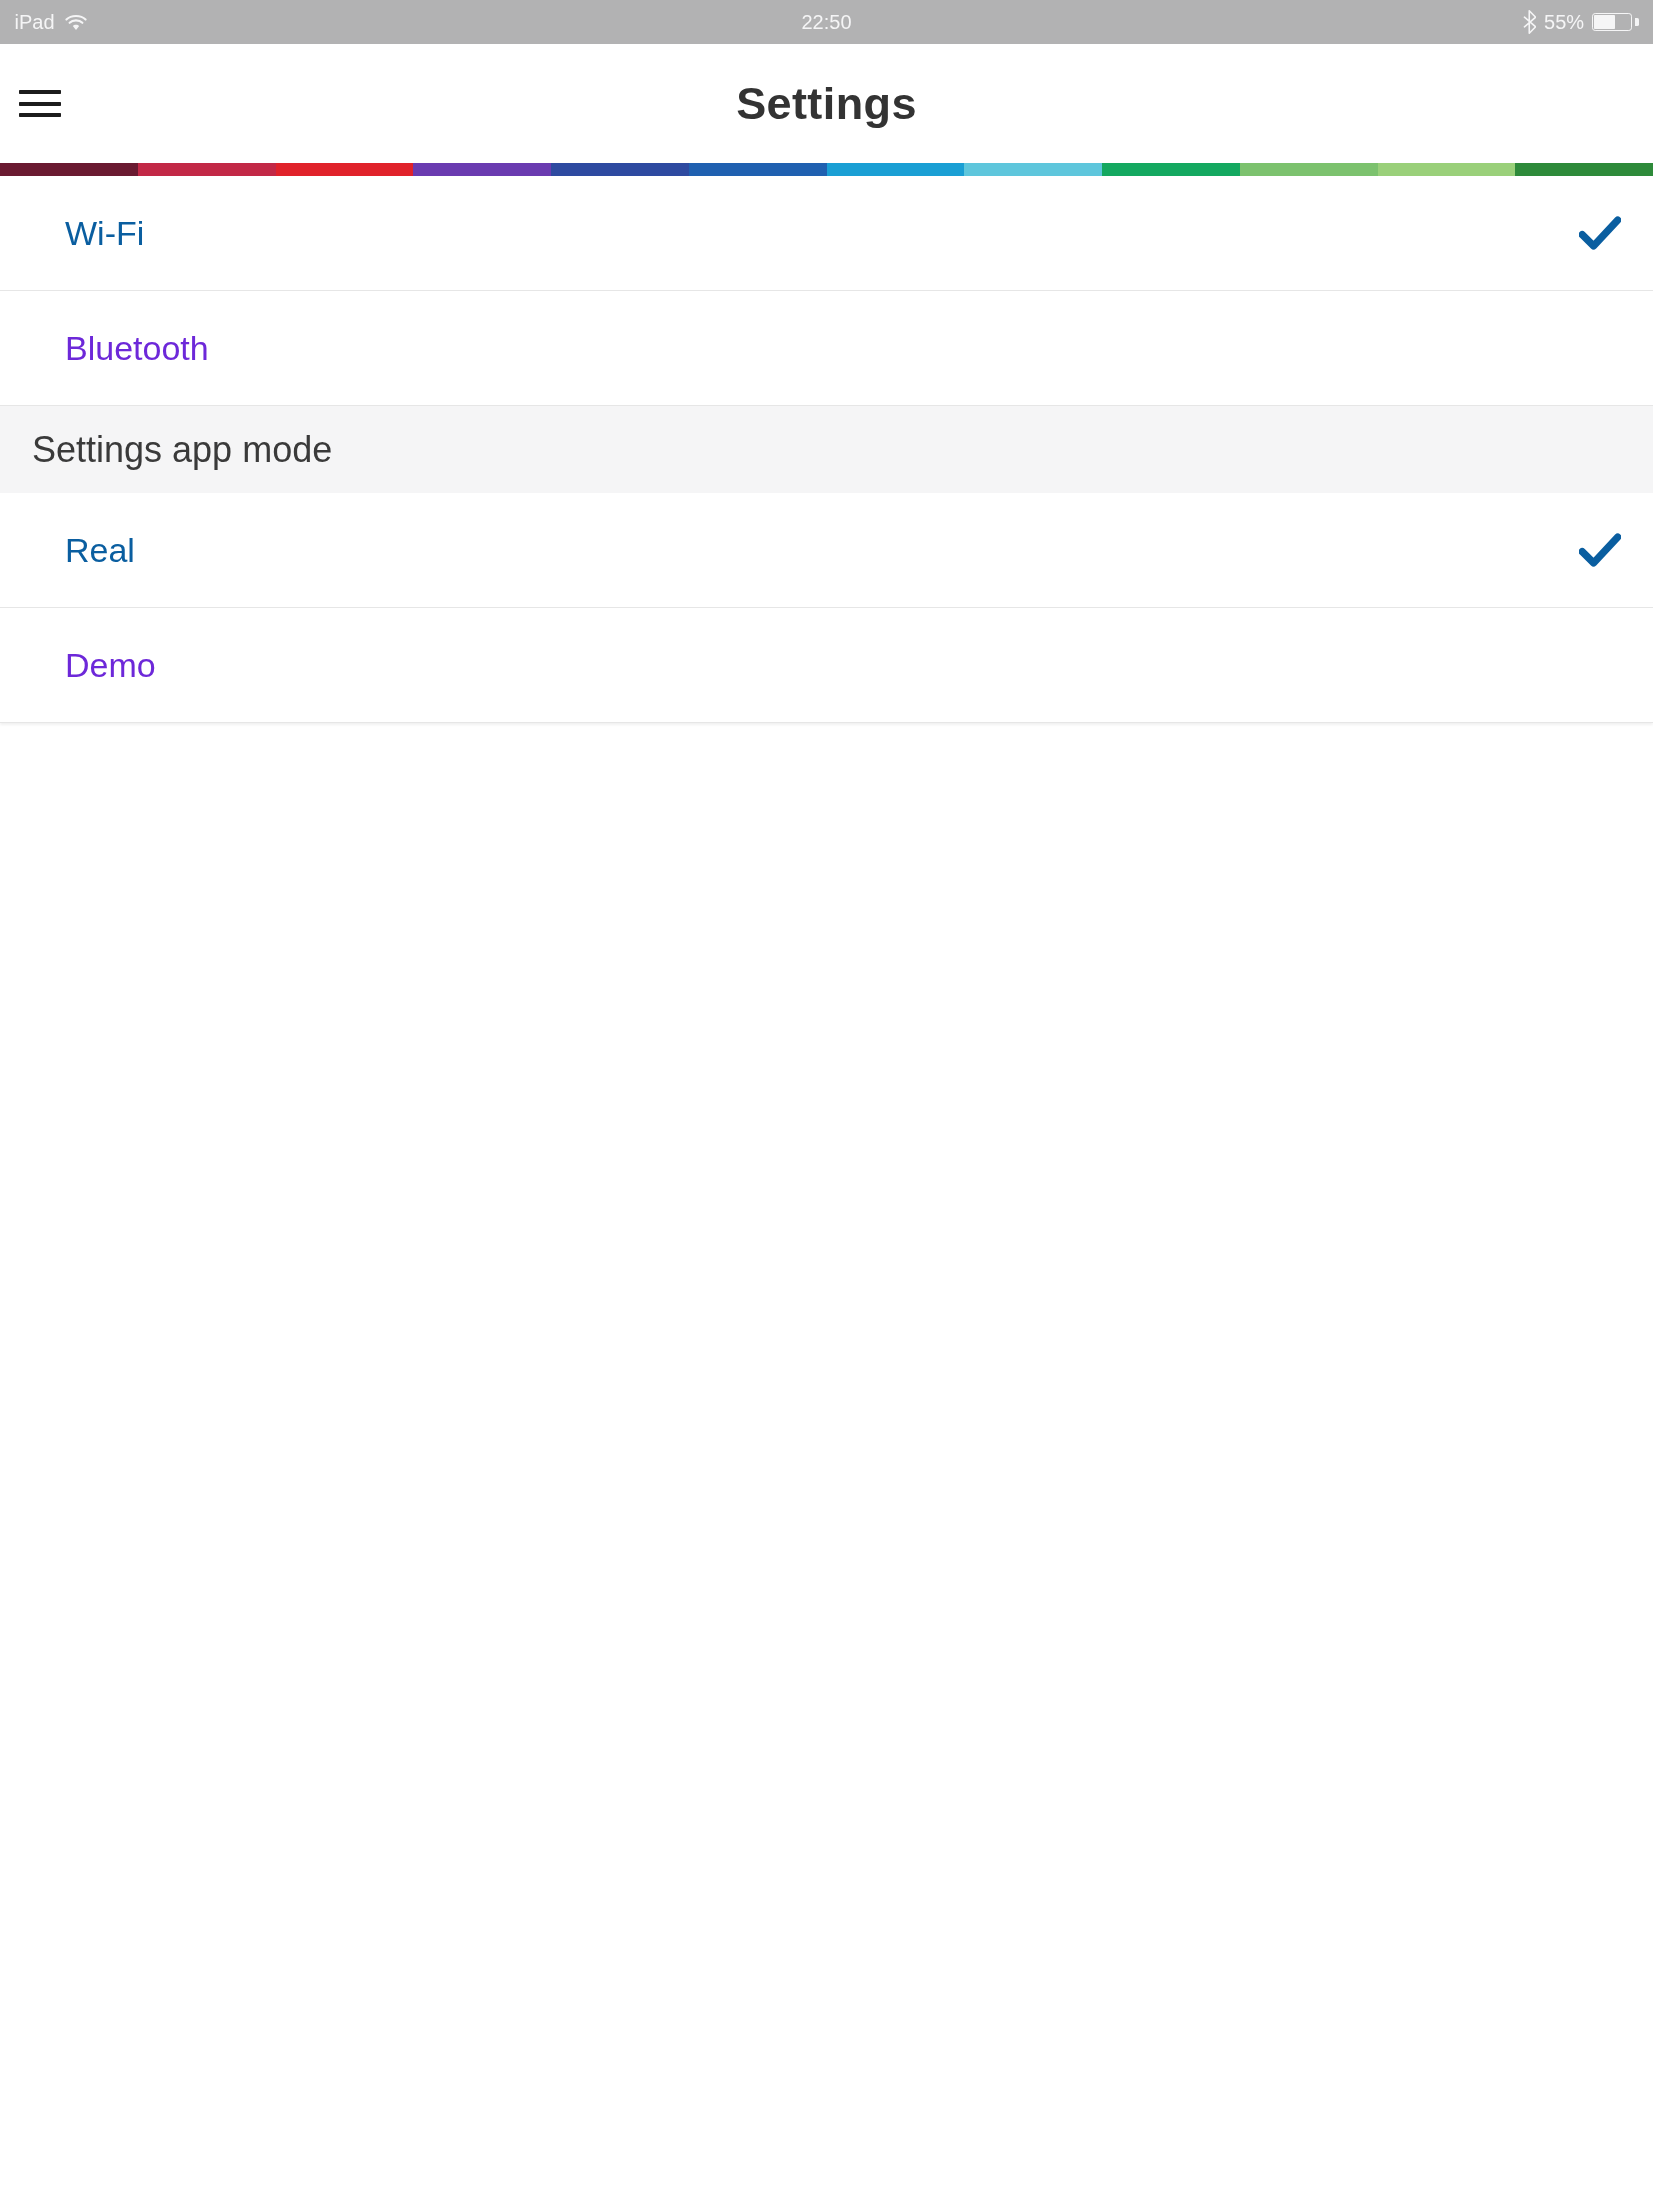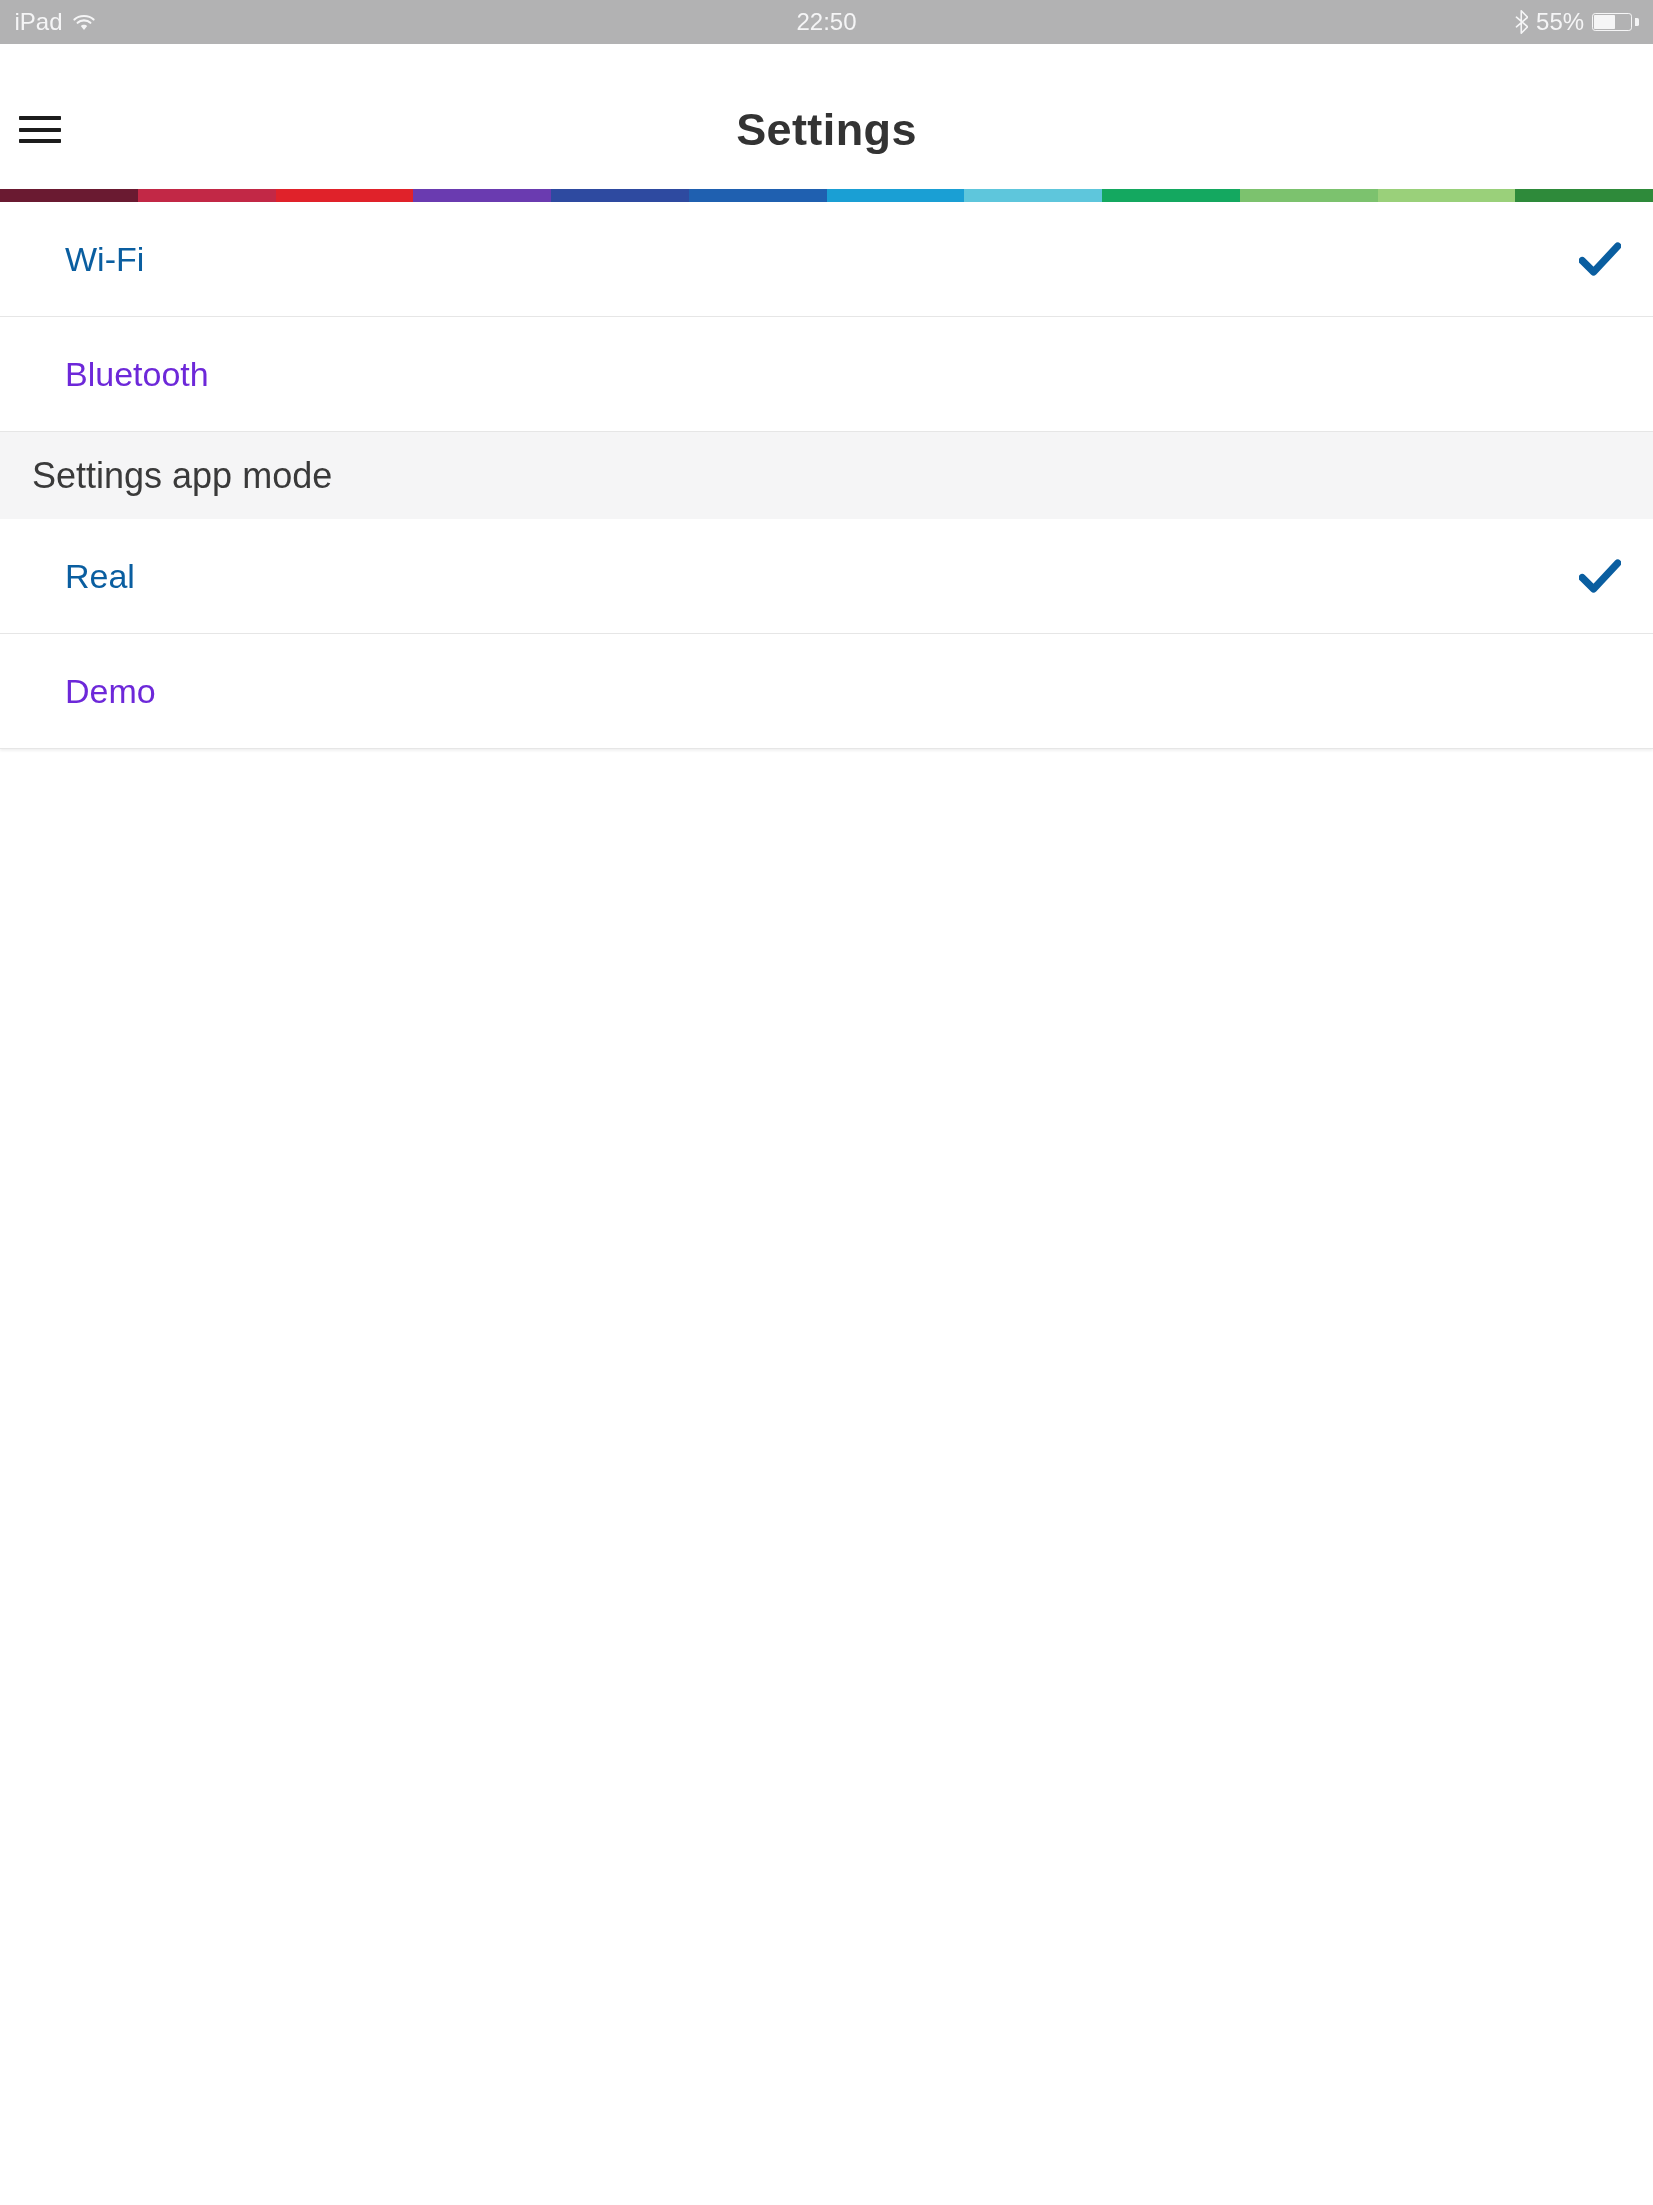--- a/index.html
+++ b/index.html
@@ -22,21 +22,21 @@
       position: relative;
     }
 
     
     .status-bar {
       height: 44px;
       background: #b2b2b3;
       color: #f5f5f6;
       display: flex;
       align-items: center;
-      font-size: 24px;
+      font-size: 20px;
       font-weight: 400;
       position: relative;
       padding: 0 14.5px;
     }
     .status-left {
       display: flex;
       align-items: center;
       gap: 9.7px;
     }
     .status-center {
@@ -67,21 +67,20 @@
       width:3.2px;height:8px;background:#f5f5f6;border-radius:0 1.6px 1.6px 0;
     }
 
     
     .nav-header {
       height: 119px;
       background:#ffffff;
       display:flex;
       align-items:center;
       position:relative;
-      margin-top:26px;
     }
     .hamburger {
       position:absolute;
       left:19.4px;
       top:50%;
       transform:translateY(-50%);
       width:42px;height:32px;
       cursor:pointer;
       display:flex;flex-direction:column;justify-content:space-between;
       padding:2.4px 0;

